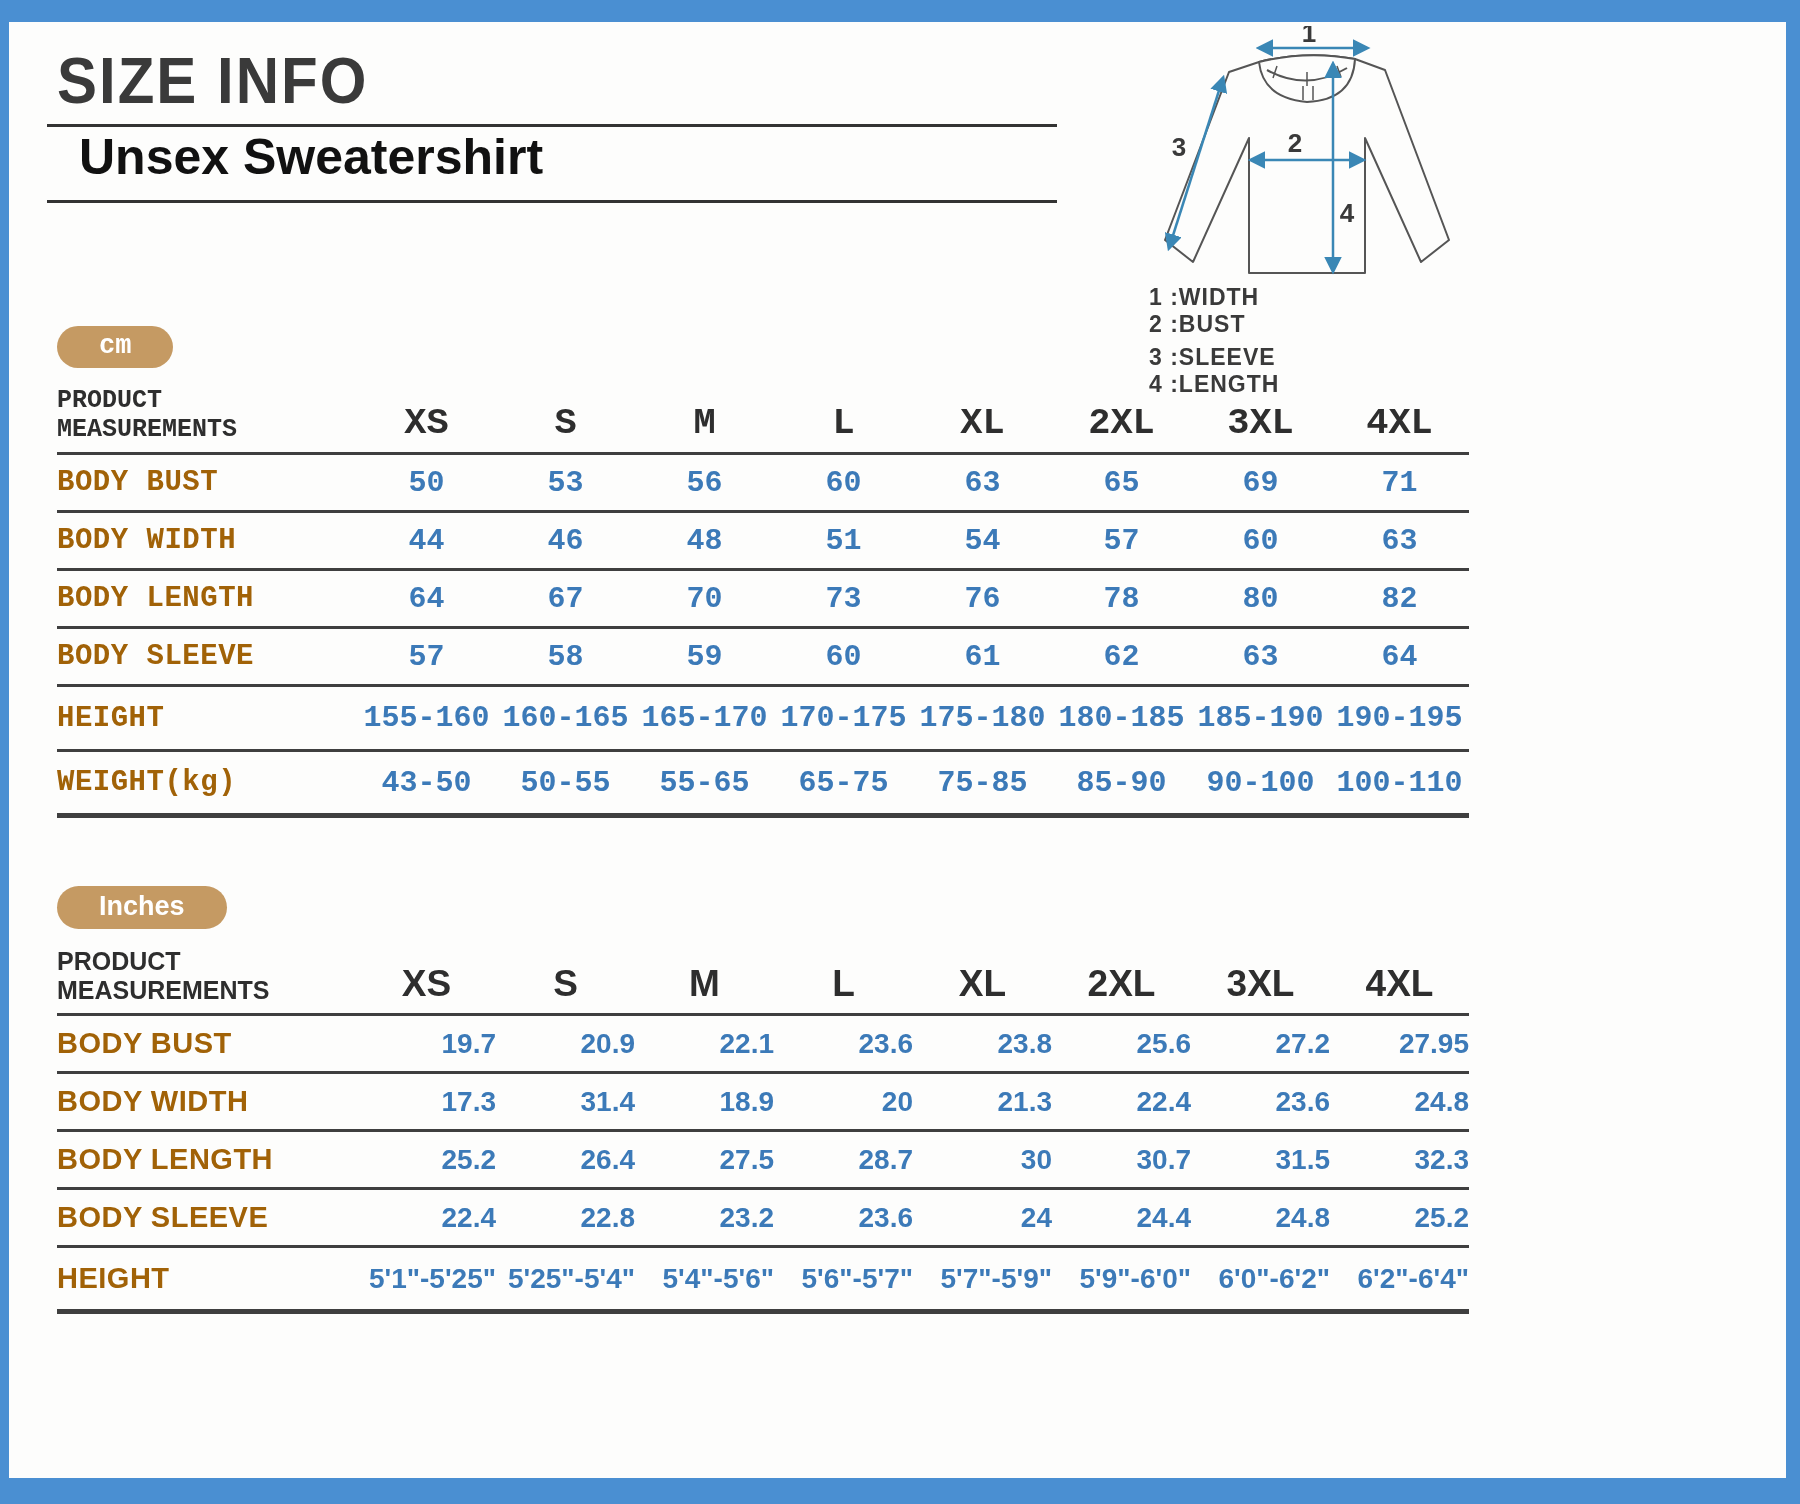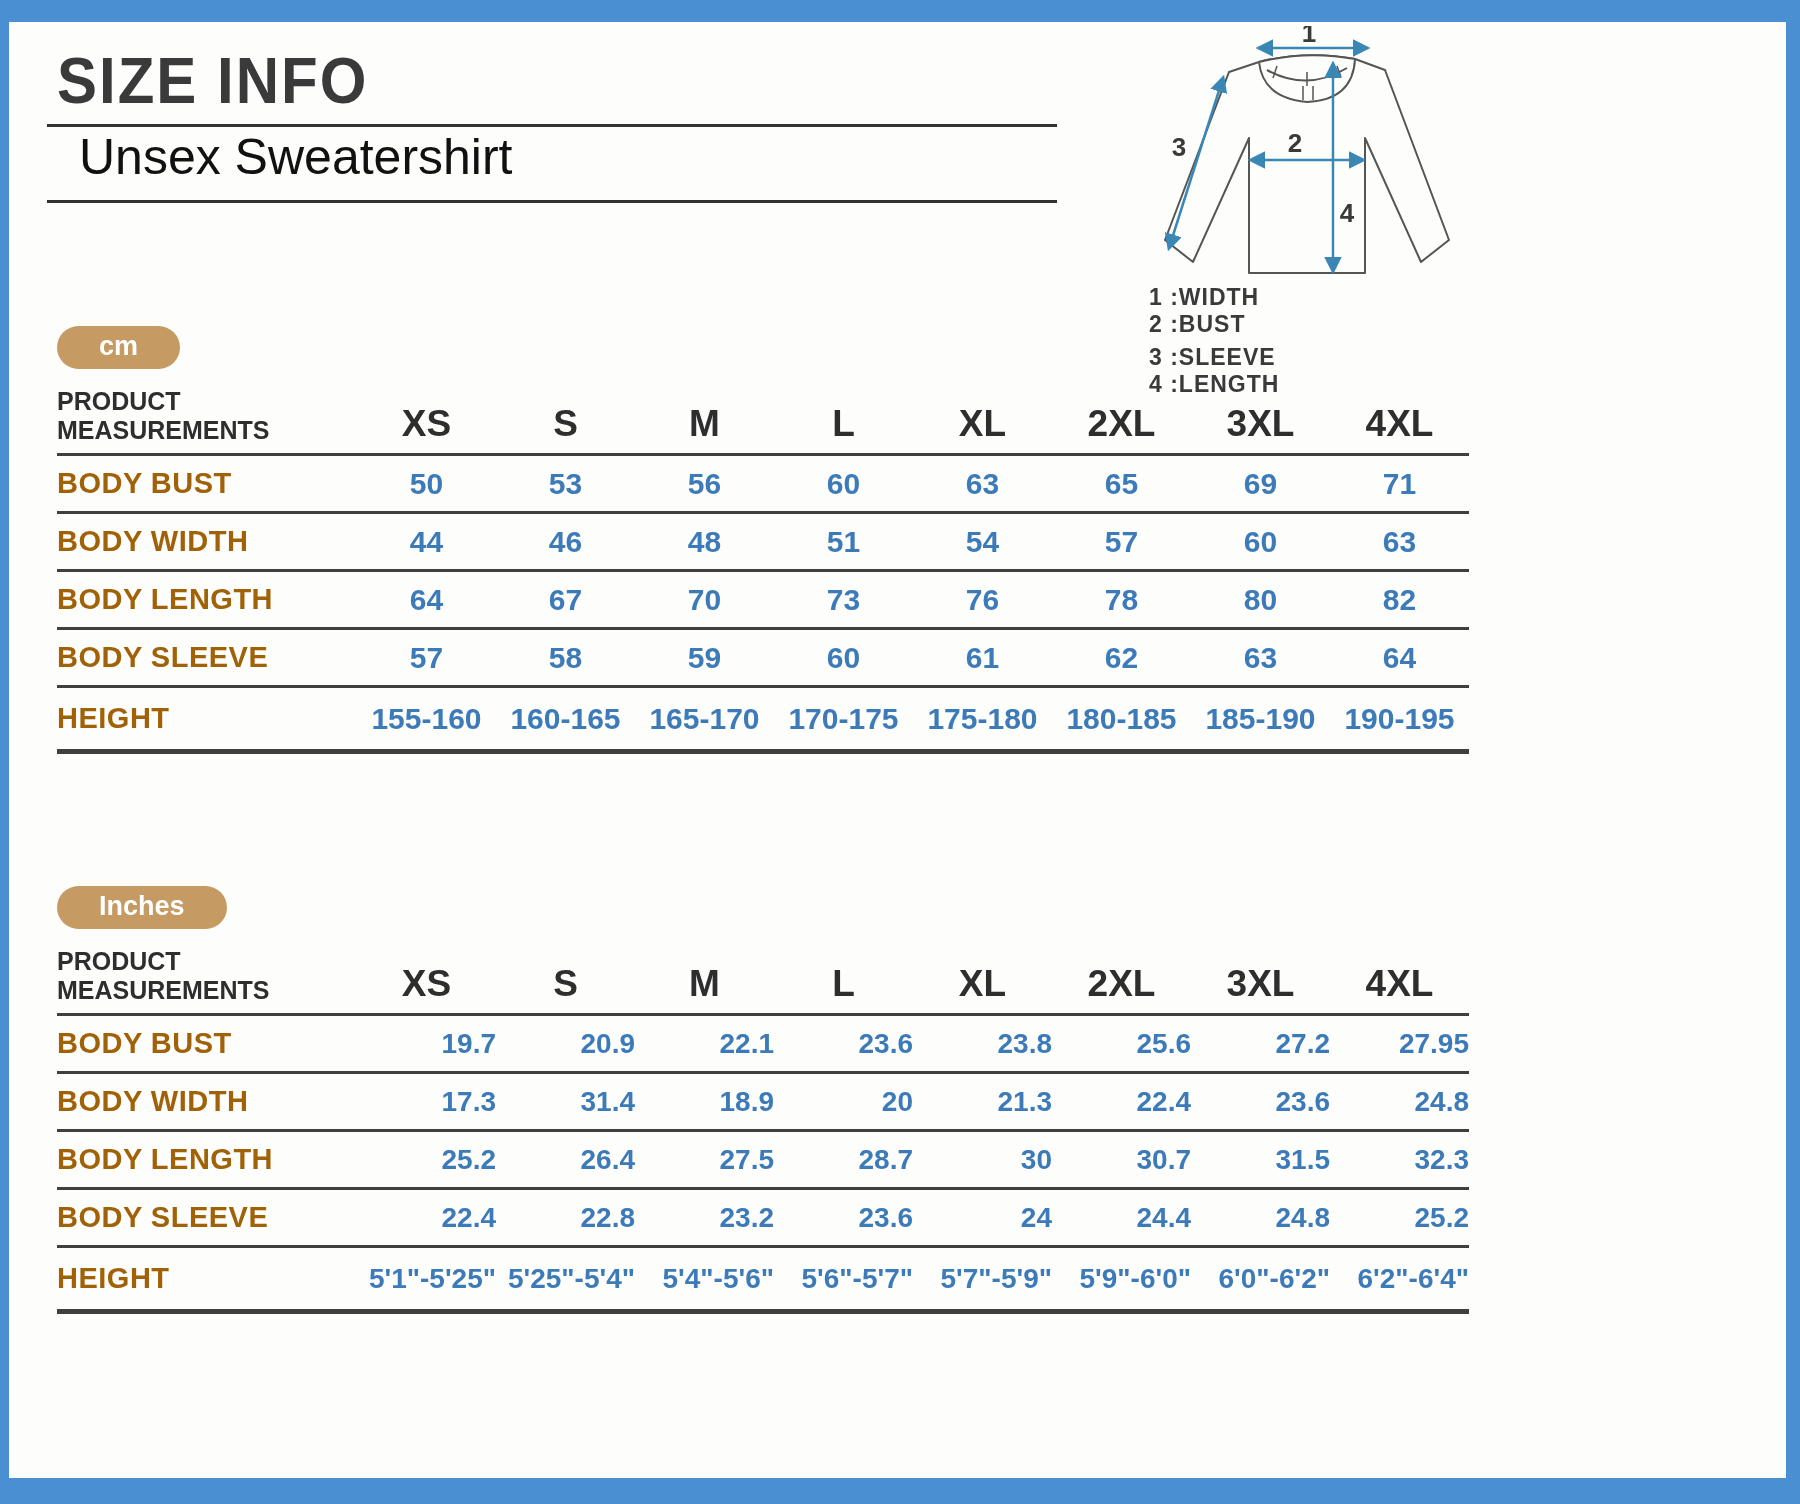--- a/index.html
+++ b/index.html
@@ -21,41 +21,41 @@
     color:#3a3a3a;
     transform:scaleY(1.08);transform-origin:top left;
   }
   .rule{
     position:absolute;left:38px;width:1010px;height:3px;background:#333;
   }
   .rule.r1{top:102px;}
   .rule.r2{top:178px;}
   .subtitle{
     position:absolute;left:70px;top:106px;
-    font-size:50px;font-weight:400;color:#111;
+    font-size:50px;font-weight:700;color:#111;
   }
   
   .diagram{position:absolute;left:1108px;top:4px;width:380px;height:258px;}
   .legend{
     position:absolute;left:1140px;top:262px;width:330px;
     color:#3a3a3a;font-weight:700;font-size:23px;letter-spacing:1px;
   }
   .legend-row{display:flex;justify-content:space-between;margin-bottom:6px;flex-direction:column;}
   
   .badge{
     display:inline-block;
     background:#c59a63;color:#fff;
     font-size:27px;font-weight:700;
     padding:5px 42px 7px 42px;
     border-radius:24px;
     margin-bottom:10px;
   }
   
   .size-table{position:absolute;left:48px;width:1412px;}
-  .size-table.cm{top:304px;}
+  .size-table.cm{top:304px;font-family:Liberation Mono, monospace;}
   .size-table.inches{top:864px;}
   table{border-collapse:collapse;table-layout:fixed;width:1412px;}
   th,td{padding:0;}
   thead th{
     color:#2e2e2e;font-weight:800;font-size:37px;
     text-align:center;vertical-align:bottom;
     height:66px;padding-bottom:8px;
     border-bottom:3px solid #3f3f3f;
   }
   thead th.corner{
@@ -195,20 +195,31 @@
             <th>HEIGHT</th>
             <td>155-160</td>
             <td>160-165</td>
             <td>165-170</td>
             <td>170-175</td>
             <td>175-180</td>
             <td>180-185</td>
             <td>185-190</td>
             <td>190-195</td>
           </tr>
+          <tr class="tall">
+            <th>WEIGHT(kg)</th>
+            <td>43-50</td>
+            <td>50-55</td>
+            <td>55-65</td>
+            <td>65-75</td>
+            <td>75-85</td>
+            <td>85-90</td>
+            <td>90-100</td>
+            <td>100-110</td>
+          </tr>
         </tbody>
     </table>
   </section>
 
   <section class="size-table inches">
     <div class="badge">Inches</div>
     <table>
       <thead>
           <tr>
             <th class="corner">PRODUCT MEASUREMENTS</th>

